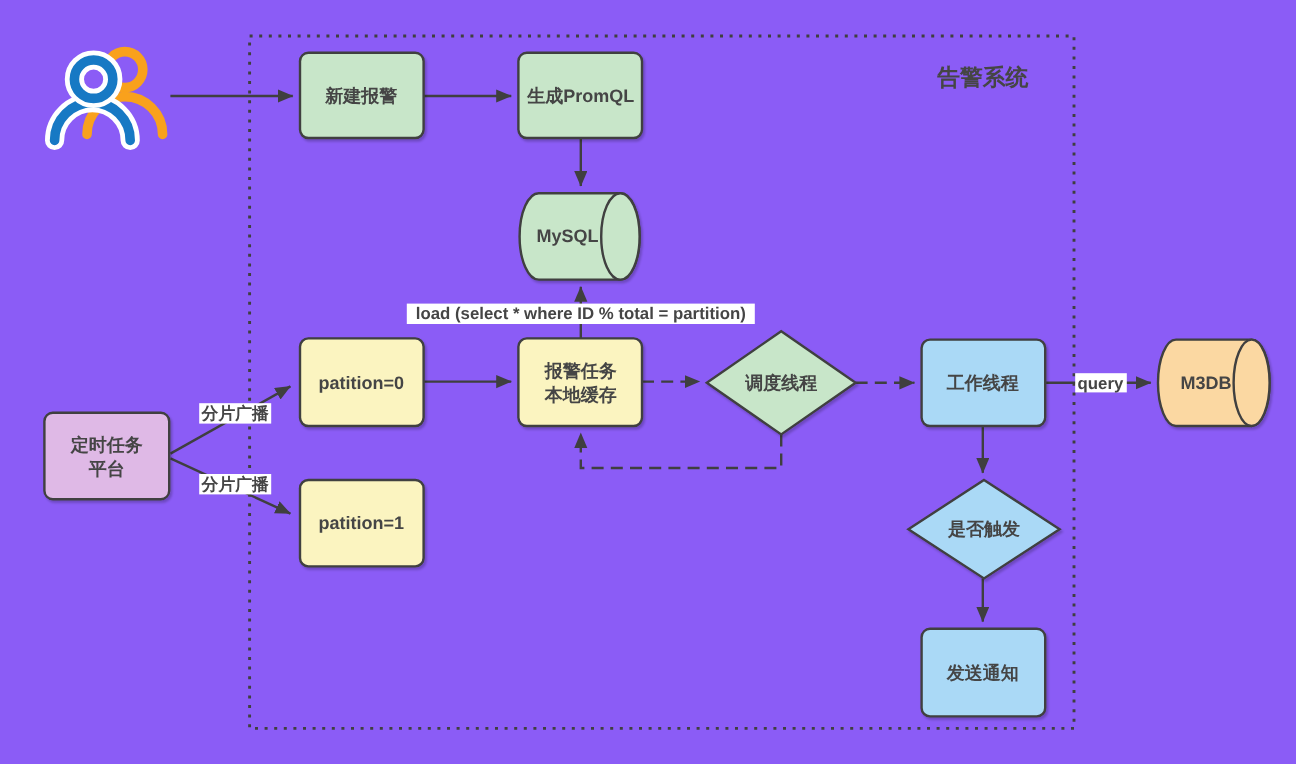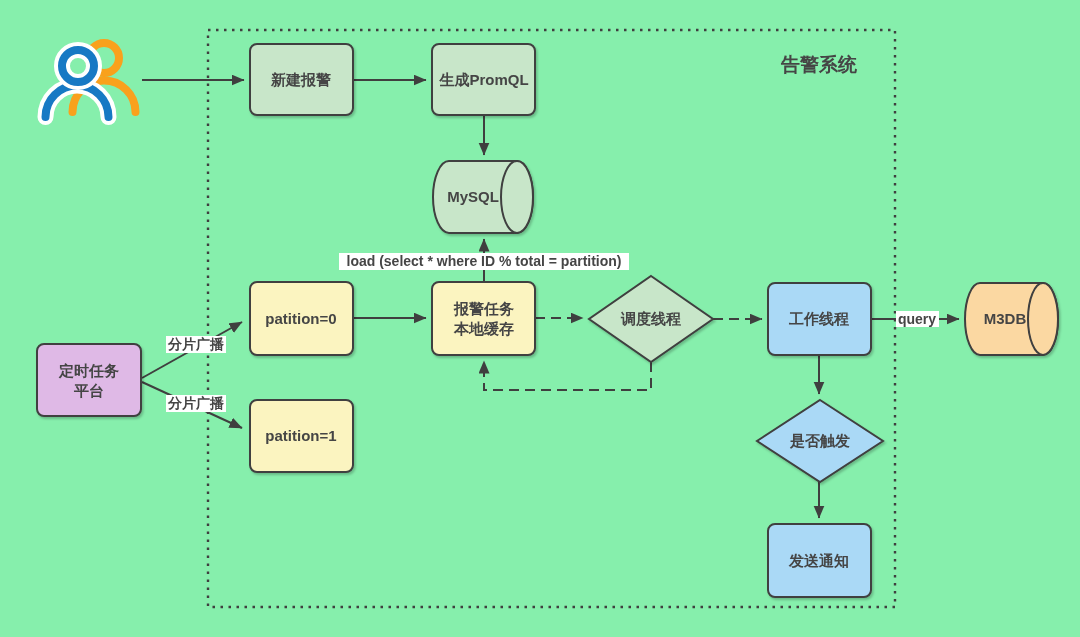--- a/index.html
+++ b/index.html
@@ -1,16 +1,16 @@
 <!DOCTYPE html>
 <html style="--green: #c8e6c9; --yellow: #fbf4c0; --blue: #aad9f6; --purple: #dfb9e6; --orange: #fbd8a2; --stroke: #3f3f3f; --text: #454545; --icon_blue: #1779c4; --icon_orange: #f9a11c; --label_bg: #ffffff;"><head>
 <meta charset="utf-8">
 <style>
   html, body { margin: 0; padding: 0; background: #ffffff; }
-  .canvas { position: relative; width: 1080px; height: 637px; background: #86efac; overflow: hidden; }
+  .canvas { position: relative; width: 1080px; height: 637px; background: #8b5cf6; overflow: hidden; }
 
   
   .shape   { stroke: var(--stroke); stroke-width: 2; }
   .f-green  { fill: var(--green); }
   .f-yellow { fill: var(--yellow); }
   .f-blue   { fill: var(--blue); }
   .f-purple { fill: var(--purple); }
   .f-orange { fill: var(--orange); }
 
   

